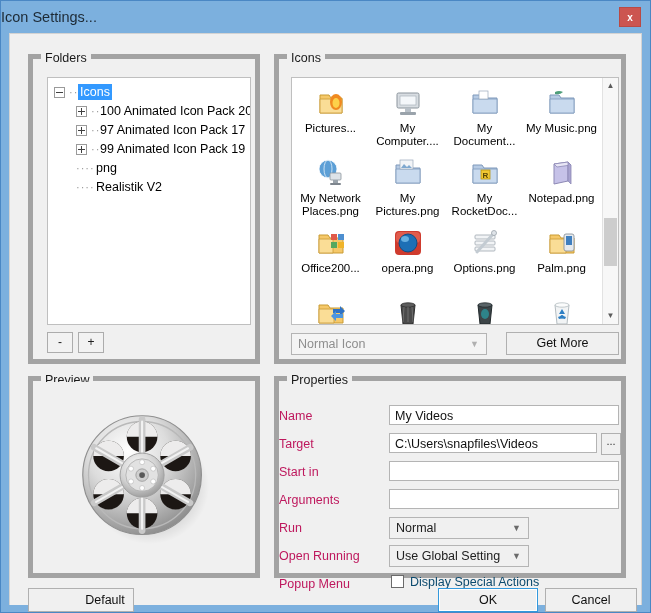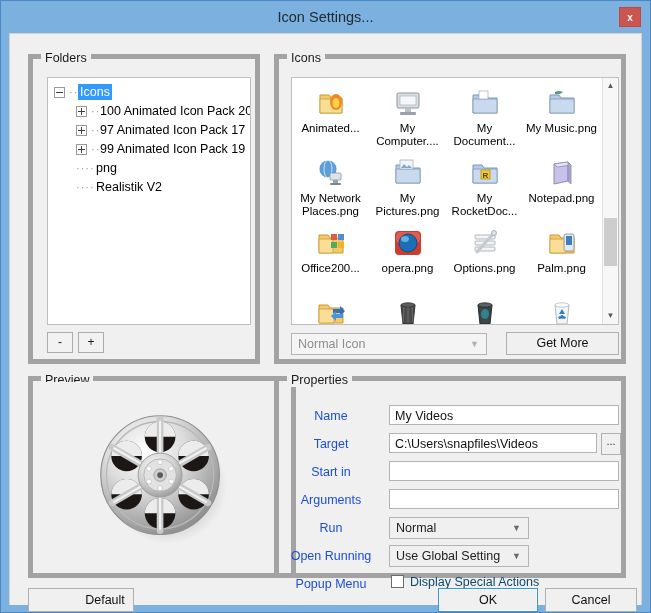--- a/index.html
+++ b/index.html
@@ -23,21 +23,20 @@
     position: absolute;
     left: 0; top: 0;
     width: 649px; height: 32px;
     background: #7cb0de;
   }
   #title-text {
     position: absolute;
     left: 0; top: 0;
     width: 649px; height: 32px;
     line-height: 32px;
-    text-align: center;
     font-size: 14.5px;
     color: #1d2a35;
   }
   #close-button {
     position: absolute;
     right: 9px; top: 6px;
     width: 22px; height: 20px;
     background: #cc5550;
     border: 1px solid #b94a45;
     color: #ffffff;
@@ -71,21 +70,21 @@
     top: -8px; left: 8px;
     background: #f0f0f0;
     padding: 0 4px;
     font-size: 12.5px;
     color: #1a1a1a;
     white-space: nowrap;
   }
 
   #gb-folders   { left: 18px;  top: 20px;  width: 232px; height: 310px; }
   #gb-icons     { left: 264px; top: 20px;  width: 352px; height: 310px; }
-  #gb-preview   { left: 18px;  top: 342px; width: 268px; height: 202px; }
+  #gb-preview   { left: 18px;  top: 342px; width: 232px; height: 202px; }
   #gb-props     { left: 264px; top: 342px; width: 352px; height: 202px; }
 
   
   #tree {
     position: absolute;
     left: 14px; top: 18px;
     width: 204px; height: 248px;
     background: #ffffff;
     border: 1px solid #bfbfbf;
     box-sizing: border-box;
@@ -276,24 +275,24 @@
     transform: translate(-50%, -50%);
     width: 134px; height: 134px;
   }
 
   
   .prop-row { position: absolute; left: 0; width: 100%; height: 24px; }
   .prop-label {
     position: absolute;
     left: 0; top: 0;
     width: 104px;
-    text-align: center;
+    text-align: left;
     font-size: 12.5px;
     line-height: 22px;
-    color: #1d4ed8;
+    color: #be185d;
   }
   .prop-input {
     position: absolute;
     left: 110px; top: 0;
     height: 20px;
     background: #ffffff;
     border: 1px solid #b4b4b4;
     box-sizing: border-box;
     font-size: 12.5px;
     line-height: 20px;
@@ -417,21 +416,21 @@
           <div class="icon-row">
             <div class="icon-cell">
               <div class="icon-glyph">
                 <svg viewBox="0 0 34 34" width="34" height="34">
                   <path d="M6 9 h9 l2 3 h11 v15 h-22 z" fill="#f5c869" stroke="#c99b35" stroke-width="1"></path>
                   <path d="M6 13 h22 v14 h-22 z" fill="#fadd96" stroke="#c99b35" stroke-width="0.8"></path>
                   <ellipse cx="22" cy="16" rx="6" ry="8" fill="#f08a20"></ellipse>
                   <ellipse cx="22" cy="17" rx="3.5" ry="5" fill="#fdd14a"></ellipse>
                 </svg>
               </div>
-              <div class="icon-cap">Animated...</div>
+              <div class="icon-cap">Pictures...</div>
             </div>
             <div class="icon-cell">
               <div class="icon-glyph">
                 <svg viewBox="0 0 34 34" width="34" height="34">
                   <rect x="6" y="7" width="22" height="15" rx="1.5" fill="#d8dde2" stroke="#8b949c" stroke-width="1"></rect>
                   <rect x="9" y="10" width="16" height="9" fill="#f4f7fa" stroke="#a9b2ba" stroke-width="0.7"></rect>
                   <rect x="14" y="22" width="6" height="4" fill="#b8c0c8"></rect>
                   <rect x="9" y="26" width="16" height="3" rx="1" fill="#9aa3ab"></rect>
                 </svg>
               </div>

